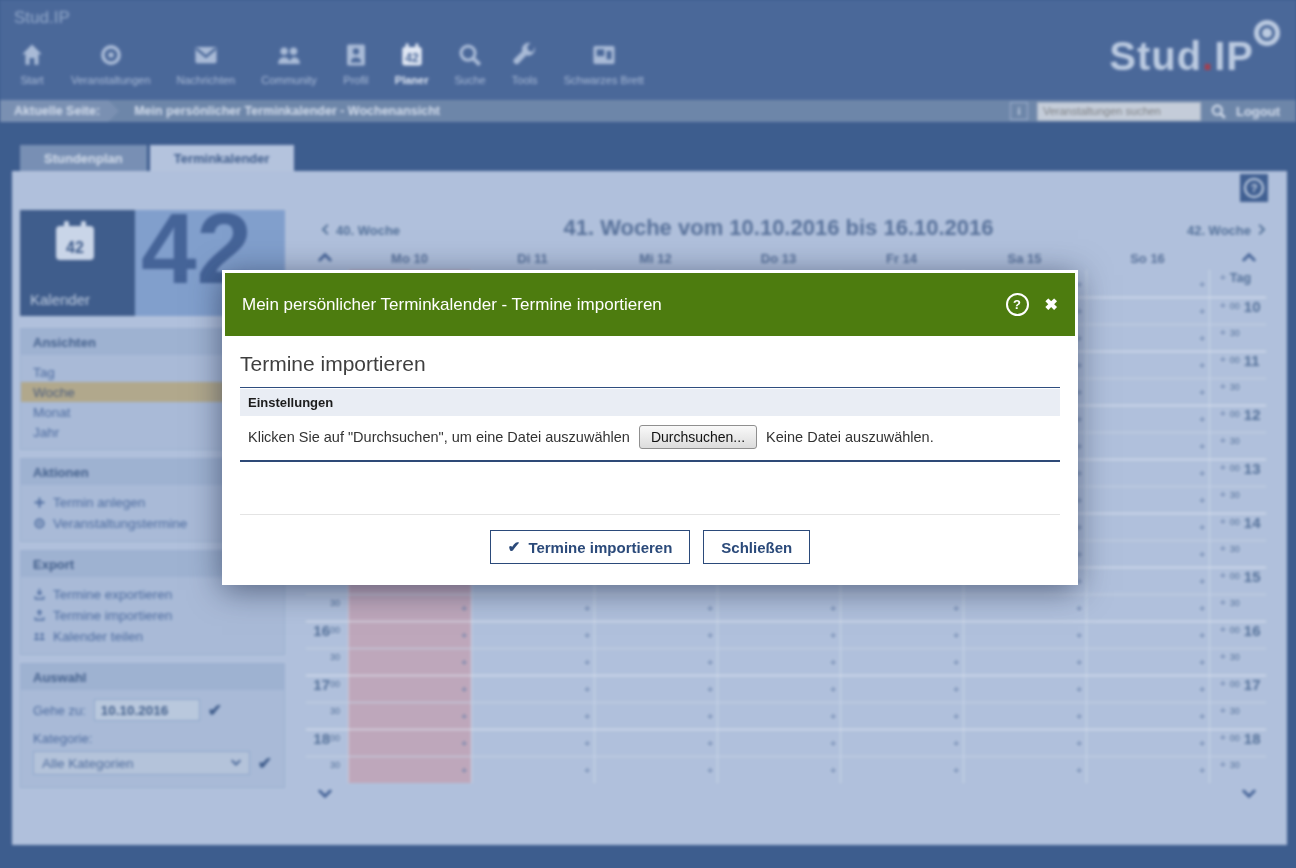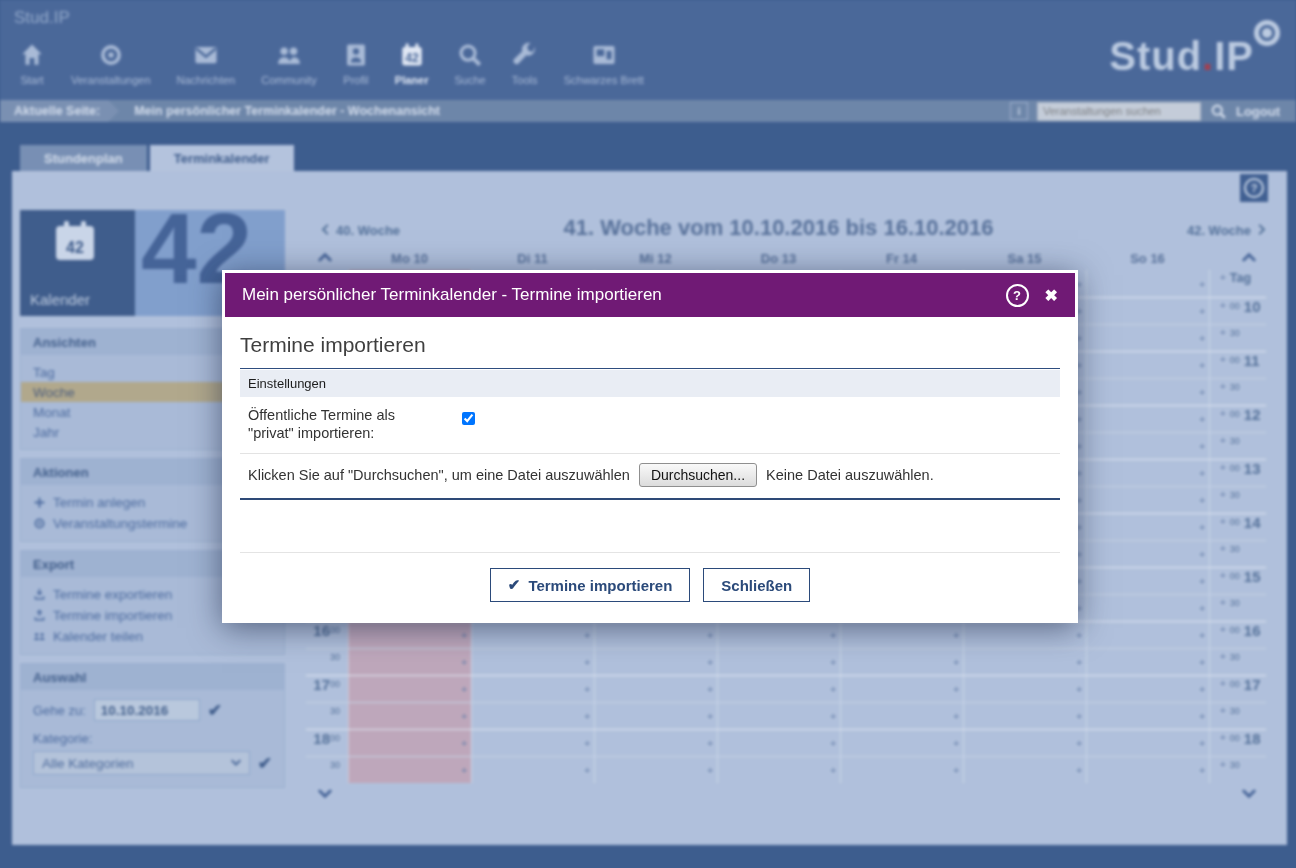--- a/index.html
+++ b/index.html
@@ -95,30 +95,30 @@
     font-size:10px;color:#5a74a1;}
   .gr{width:57px;box-sizing:border-box;display:flex;align-items:flex-start;gap:4px;
     padding:2px 0 0 10px;border-left:1px solid rgba(255,255,255,0.4);}
   .g-hour{font-size:15px;font-weight:bold;color:#46648f;line-height:14px;}
   .g-min{font-size:9px;color:#46648f;margin-top:1px;}
   .g-plus{font-size:10px;color:#5a74a1;line-height:12px;cursor:pointer;}
   .g-tag{font-size:12.5px;font-weight:bold;color:#46648f;line-height:13px;}
   
   .modal{position:absolute;left:222px;top:270px;width:856px;background:#fff;z-index:10;
     padding:3px;box-sizing:border-box;box-shadow:0 5px 30px rgba(15,25,55,0.55);}
-  .modal-titlebar{height:44px;background:#701a75;color:#fff;display:flex;align-items:center;
+  .modal-titlebar{height:63px;background:#4d7c0f;color:#fff;display:flex;align-items:center;
     padding:0 17px;box-sizing:border-box;}
   .modal-titlebar .t{flex:1;font-size:17px;}
   .m-help{width:19px;height:19px;border:2px solid #fff;border-radius:50%;font-size:13px;
     font-weight:bold;text-align:center;line-height:19px;margin-right:16px;cursor:pointer;}
   .m-close{font-size:16px;font-weight:bold;cursor:pointer;}
   .modal-body{padding:8px 15px 0;}
   .modal-heading{font-size:21px;font-weight:300;color:#3f3f3f;margin:8px 0 11px;}
   .rule-navy{border:none;border-top:1px solid #2e4d7f;margin:0;}
-  .settings-bar{background:#e9edf4;font-size:13px;font-weight:normal;color:#1c1c1c;
+  .settings-bar{background:#e9edf4;font-size:13px;font-weight:bold;color:#1c1c1c;
     padding:6px 8px;margin-top:1px;}
   .check-row{display:flex;align-items:flex-start;padding:9px 8px 11px;border-bottom:1px solid #e3e3e3;}
   .check-label{width:200px;font-size:14.5px;color:#333;line-height:18px;}
   .check-row input{margin:6px 0 0 14px;width:13px;height:13px;cursor:pointer;}
   .file-row{display:flex;align-items:center;gap:9px;padding:9px 8px 11px;font-size:14.5px;color:#333;}
   .browse-btn{font-size:14px;color:#111;background:linear-gradient(#f9f9f9,#dcdcdc);
     border:1px solid #8f8f8f;border-radius:3px;padding:3px 11px;cursor:pointer;font-family:inherit;}
   .rule-navy2{border:none;border-top:2px solid #2e4a77;margin:0;}
   .m-spacer{height:52px;}
   .rule-light{border:none;border-top:1px solid #e4e4e4;margin:0;}
@@ -973,27 +973,20 @@
 <div class="modal">
   <div class="modal-titlebar">
     <span class="t">Mein persönlicher Terminkalender - Termine importieren</span>
     <span class="m-help">?</span>
     <span class="m-close">✖</span>
   </div>
   <div class="modal-body">
     <h2 class="modal-heading">Termine importieren</h2>
     <hr class="rule-navy">
     <div class="settings-bar">Einstellungen</div>
-    <div class="check-row">
-      <div class="check-label">
-        <div>Öffentliche Termine als</div>
-        <div>"privat" importieren:</div>
-      </div>
-      <input type="checkbox" checked="" style="">
-    </div>
     <div class="file-row">
       <span>Klicken Sie auf "Durchsuchen", um eine Datei auszuwählen</span>
       <button class="browse-btn">Durchsuchen...</button>
       <span>Keine Datei auszuwählen.</span>
     </div>
     <hr class="rule-navy2">
     <div class="m-spacer"></div>
     <hr class="rule-light">
     <div class="modal-footer">
       <button class="dlg-btn">

